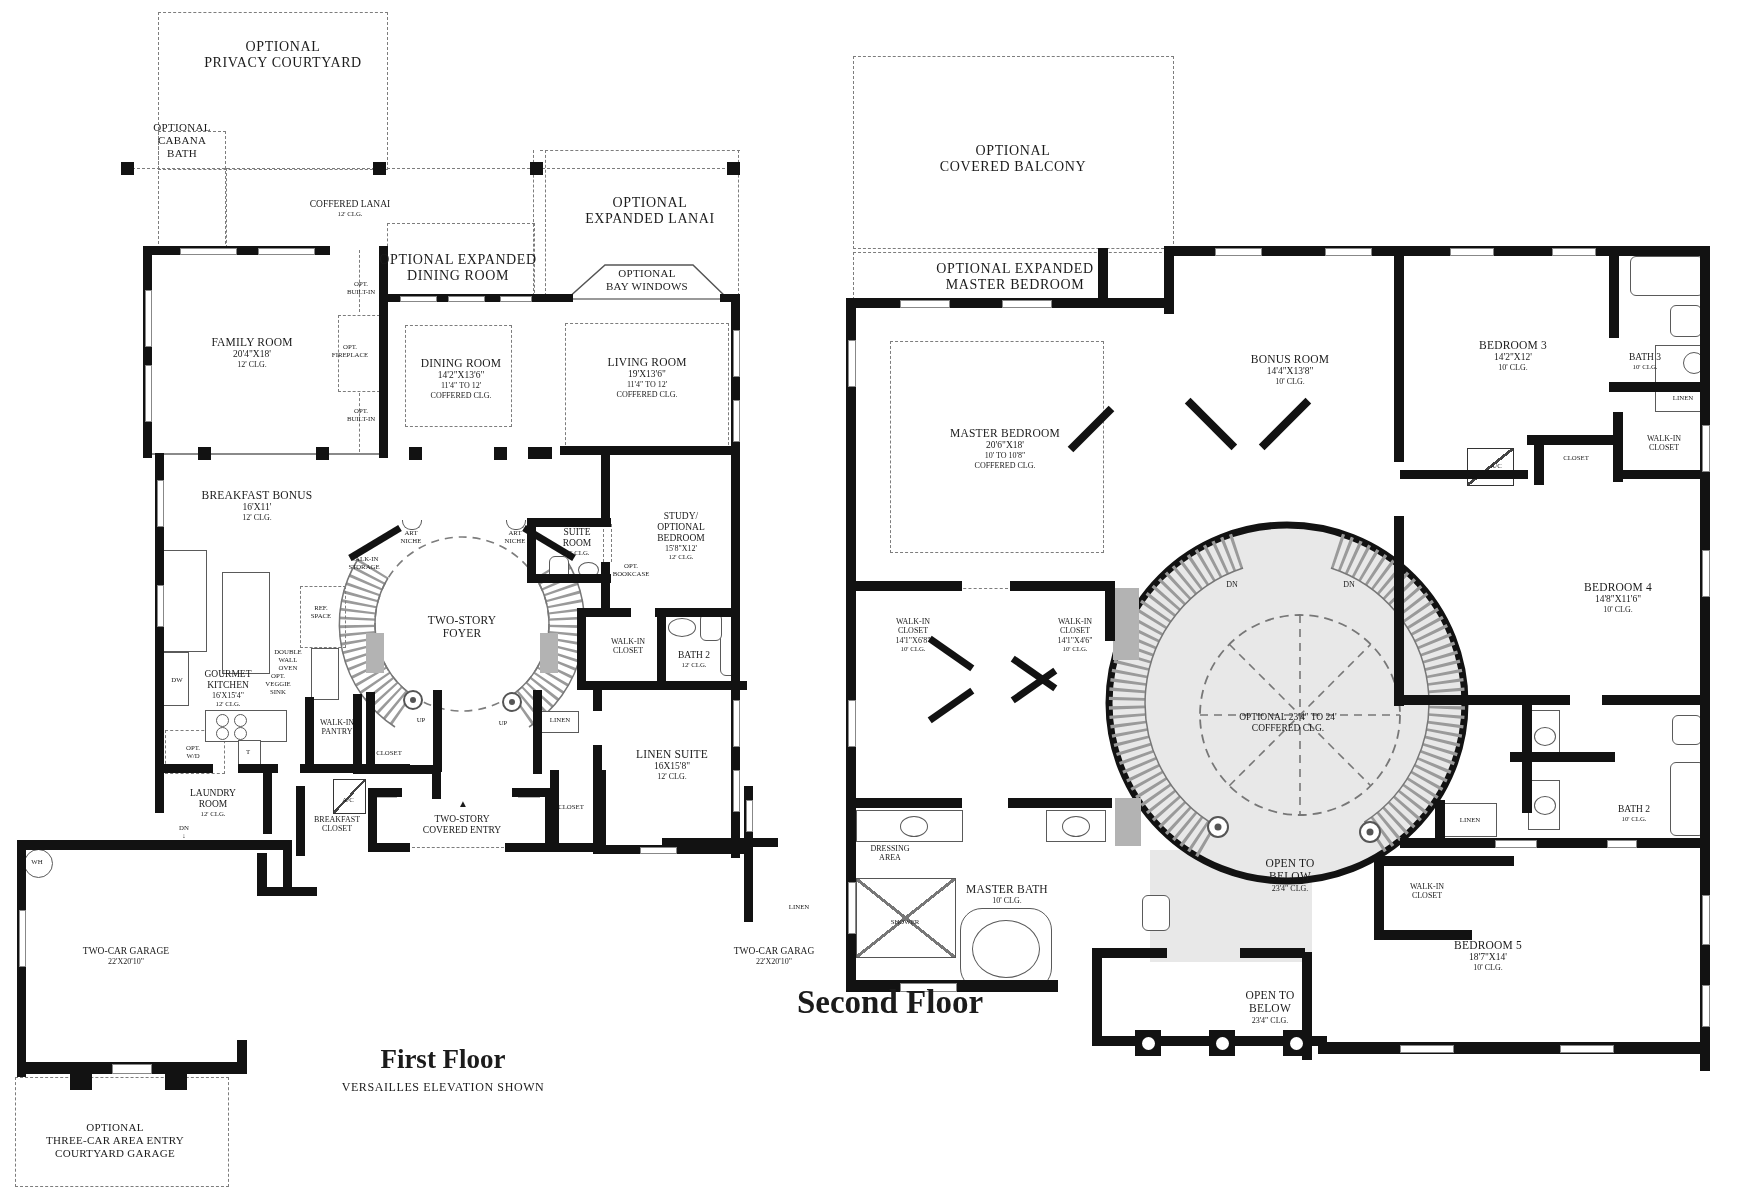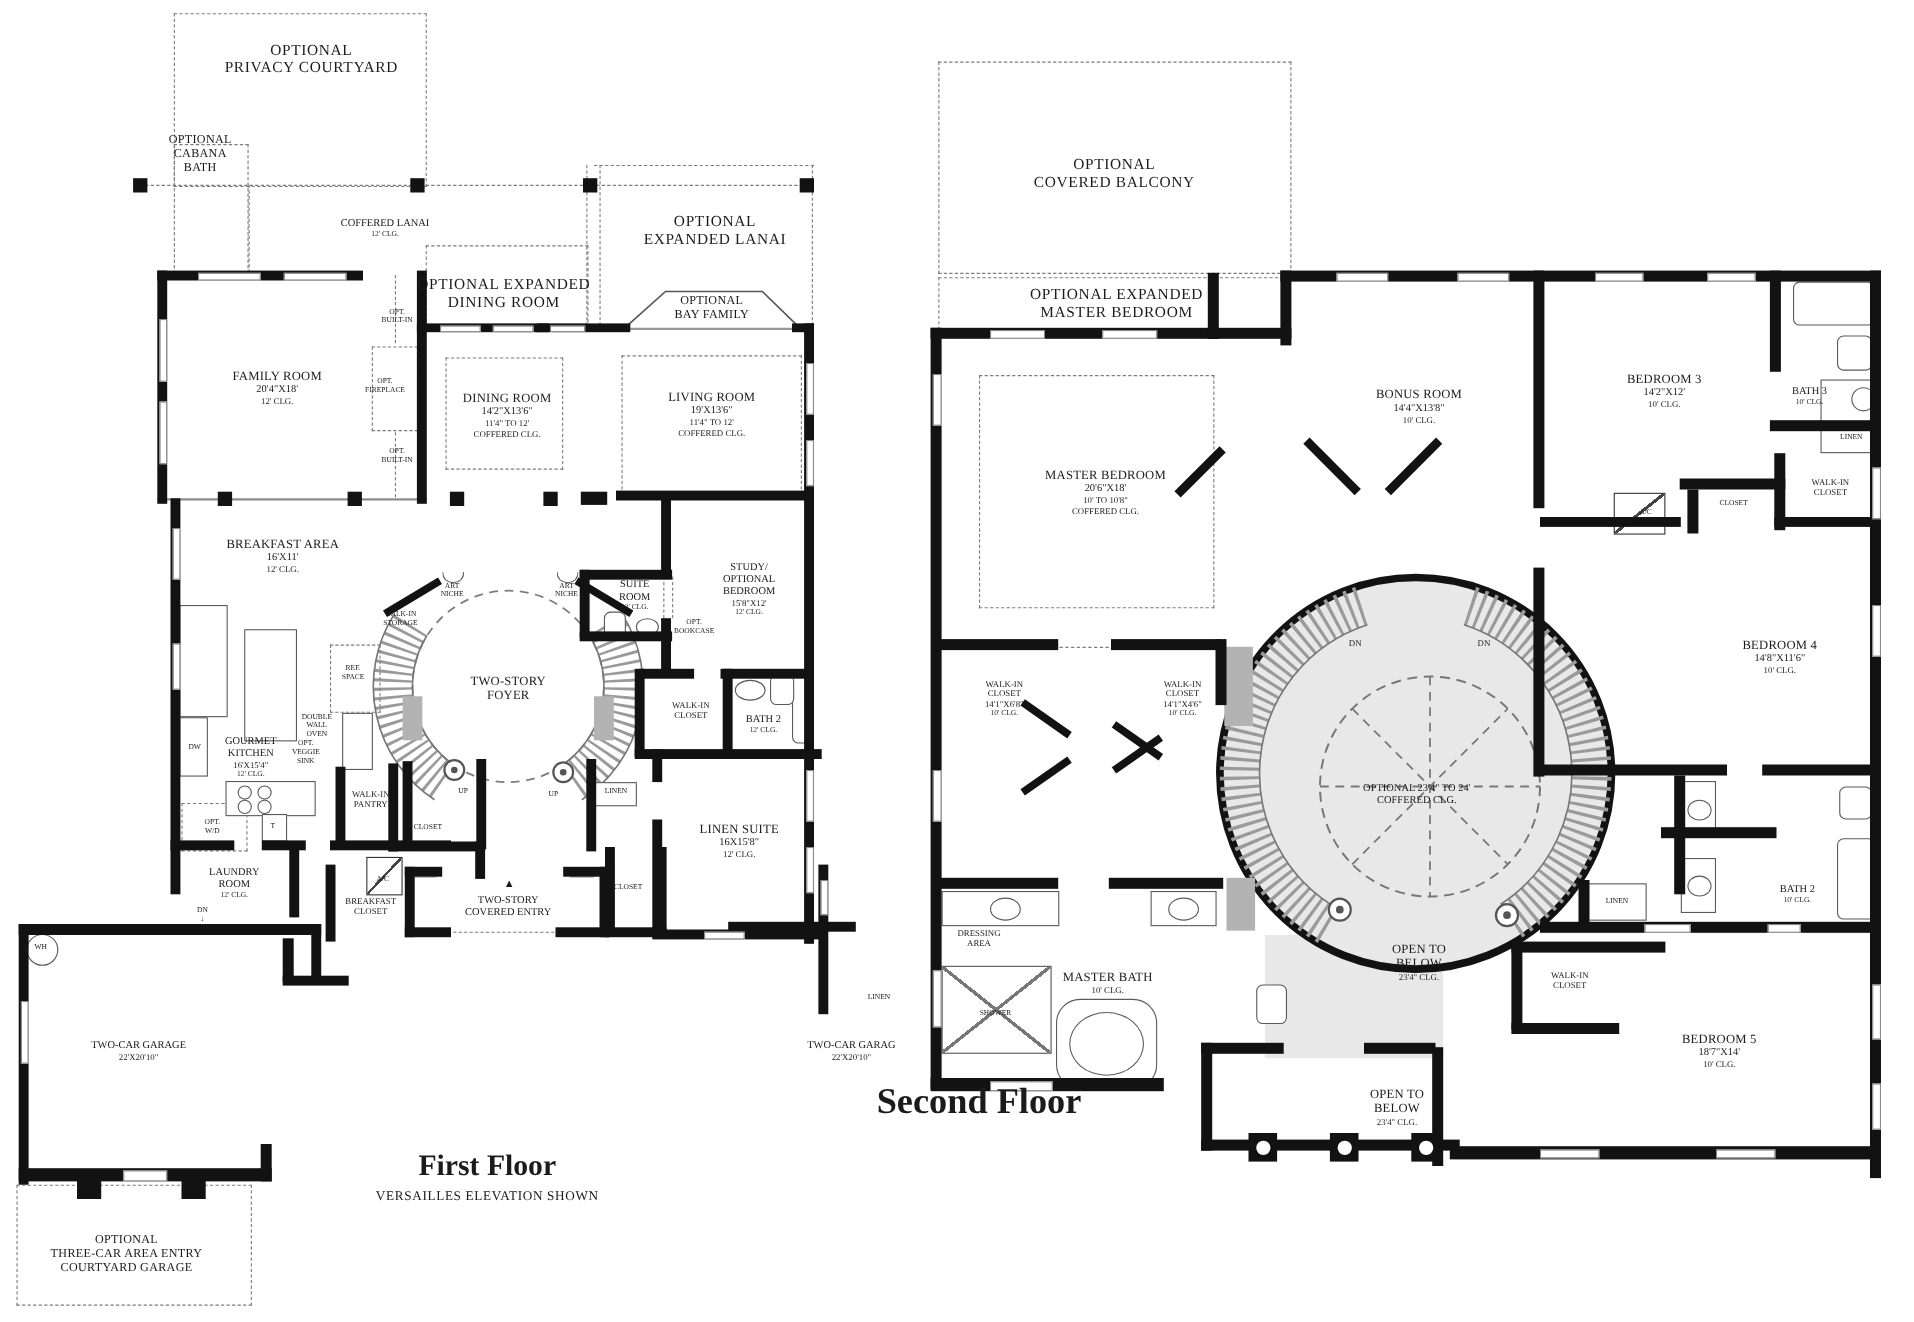--- a/index.html
+++ b/index.html
@@ -207,41 +207,41 @@
 <div class="lbl" style="left:458px;top:268px">
   <div class="big">OPTIONAL EXPANDED</div>
       <div class="big">DINING ROOM</div>
     </div>
 <div class="lbl" style="left:650px;top:211px">
   <div class="big">OPTIONAL</div>
       <div class="big">EXPANDED LANAI</div>
     </div>
 <div class="lbl" style="left:647px;top:280px">
   <div class="med">OPTIONAL</div>
-      <div class="med">BAY FAMILY</div>
+      <div class="med">BAY WINDOWS</div>
     </div>
 <div class="lbl" style="left:252px;top:353px">
   <div class="a">FAMILY ROOM</div>
       <div class="b">20'4"X18'</div>
       <div class="c">12' CLG.</div>
     </div>
 <div class="lbl" style="left:461px;top:378px">
   <div class="a">DINING ROOM</div>
       <div class="b">14'2"X13'6"</div>
       <div class="c">11'4" TO 12'</div>
       <div class="c">COFFERED CLG.</div>
     </div>
 <div class="lbl" style="left:647px;top:377px">
   <div class="a">LIVING ROOM</div>
       <div class="b">19'X13'6"</div>
       <div class="c">11'4" TO 12'</div>
       <div class="c">COFFERED CLG.</div>
     </div>
 <div class="lbl" style="left:257px;top:506px">
-  <div class="a">BREAKFAST AREA</div>
+  <div class="a">BREAKFAST BONUS</div>
       <div class="b">16'X11'</div>
       <div class="c">12' CLG.</div>
     </div>
 <div class="lbl" style="left:350px;top:351px">
   <div class="d2">OPT.</div>
       <div class="d2">FIREPLACE</div>
     </div>
 <div class="lbl" style="left:361px;top:288px">
   <div class="d2">OPT.</div>
       <div class="d2">BUILT-IN</div>
@@ -602,21 +602,21 @@
   <div class="d2">LINEN</div>
     </div>
 <div class="lbl" style="left:1427px;top:891px">
   <div class="c">WALK-IN</div>
       <div class="c">CLOSET</div>
     </div>
 <div class="lbl" style="left:1634px;top:813px">
   <div class="b">BATH 2</div>
       <div class="d2">10' CLG.</div>
     </div>
-<div class="lbl" style="left:1563px;top:956px">
+<div class="lbl" style="left:1488px;top:956px">
   <div class="a">BEDROOM 5</div>
       <div class="b">18'7"X14'</div>
       <div class="c">10' CLG.</div>
     </div>
 <div class="lbl" style="left:1270px;top:1007px">
   <div class="a">OPEN TO</div>
       <div class="a">BELOW</div>
       <div class="c">23'4" CLG.</div>
     </div>
 <div class="lbl" style="left:890px;top:1002px">

